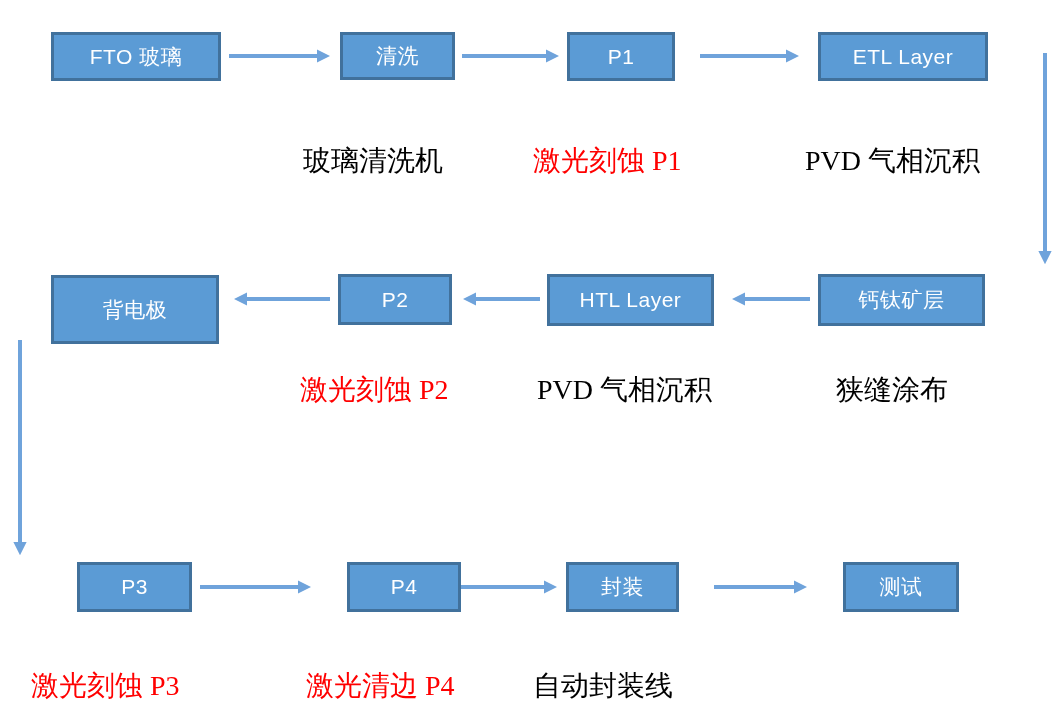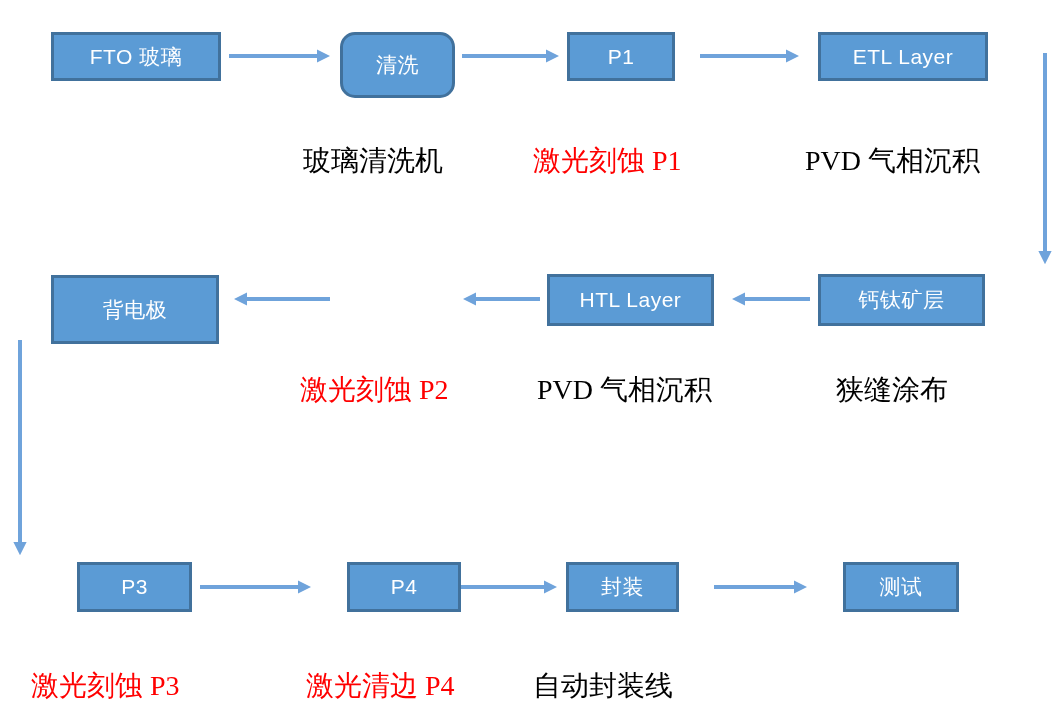--- a/index.html
+++ b/index.html
@@ -78,29 +78,30 @@
     <line x1="330" y1="299" x2="246" y2="299" marker-end="url(#head)"></line>
 
     <line x1="20" y1="340" x2="20" y2="543" marker-end="url(#head)"></line>
 
     <line x1="200" y1="587" x2="299" y2="587" marker-end="url(#head)"></line>
     <line x1="455" y1="587" x2="545" y2="587" marker-end="url(#head)"></line>
     <line x1="714" y1="587" x2="795" y2="587" marker-end="url(#head)"></line>
   </svg>
 
   <div class="node" style="left:51px;  top:32px;  width:170px; height:49px;">FTO 玻璃</div>
-  <div class="node" style="left:340px; top:32px;  width:115px; height:66px;border-radius:15px;">清洗</div>
+  <div class="node" style="left:340px; top:32px;  width:115px; height:48px;">清洗</div>
   <div class="node" style="left:567px; top:32px;  width:108px; height:49px;">P1</div>
   <div class="node" style="left:818px; top:32px;  width:170px; height:49px;">ETL Layer</div>
 
   <div class="annotation" style="left:303px; top:143px;">玻璃清洗机</div>
   <div class="annotation red" style="left:533px; top:143px;">激光刻蚀 P1</div>
   <div class="annotation" style="left:805px; top:143px;">PVD 气相沉积</div>
 
   <div class="node" style="left:51px;  top:275px; width:168px; height:69px;">背电极</div>
+  <div class="node" style="left:338px; top:274px; width:114px; height:51px;">P2</div>
   <div class="node" style="left:547px; top:274px; width:167px; height:52px;">HTL Layer</div>
   <div class="node" style="left:818px; top:274px; width:167px; height:52px;">钙钛矿层</div>
 
   <div class="annotation red" style="left:300px; top:372px;">激光刻蚀 P2</div>
   <div class="annotation" style="left:537px; top:372px;">PVD 气相沉积</div>
   <div class="annotation" style="left:836px; top:372px;">狭缝涂布</div>
 
   <div class="node" style="left:77px;  top:562px; width:115px; height:50px;">P3</div>
   <div class="node" style="left:347px; top:562px; width:114px; height:50px;">P4</div>
   <div class="node" style="left:566px; top:562px; width:113px; height:50px;">封装</div>

